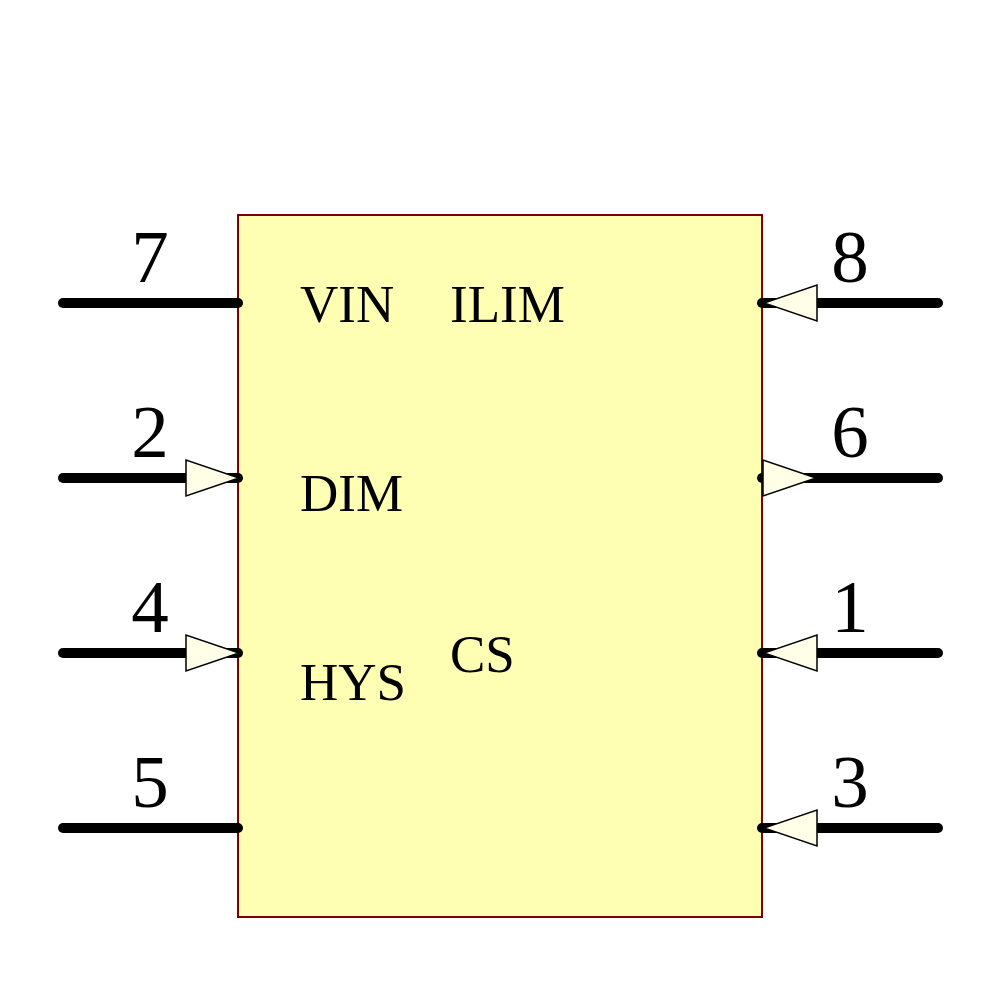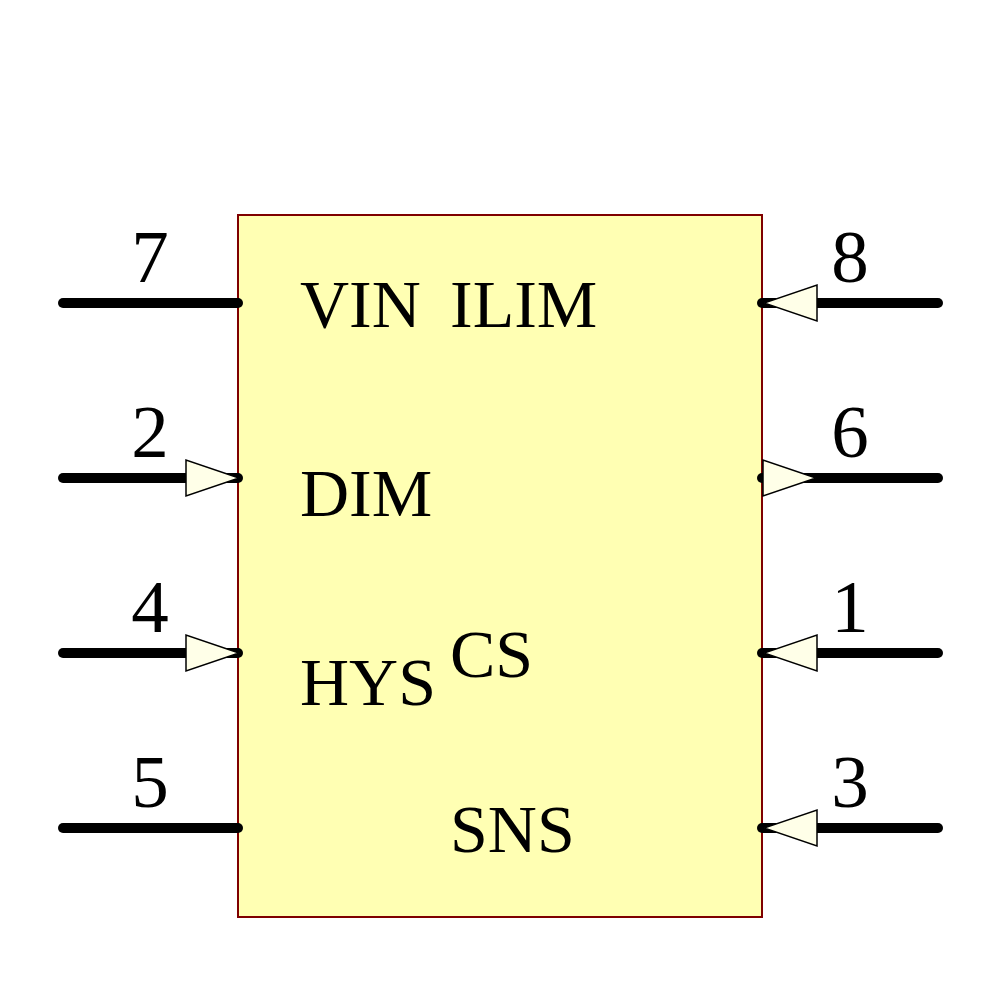--- a/index.html
+++ b/index.html
@@ -38,21 +38,21 @@
     font-size: 75px;
     text-align: center;
   }
   .pin-num.side-left  { left: 57px; }
   .pin-num.side-right { left: 757px; }
   .pin-label {
     position: absolute;
     width: 250px;
     height: 80px;
     line-height: 80px;
-    font-size: 68px;
+    font-size: 53px;
     white-space: nowrap;
   }
   .pin-label.side-left  { left: 300px; text-align: left; }
   .pin-label.side-right { left: 450px; }
   .arrow {
     position: absolute;
     width: 58px;
     height: 40px;
   }
   .arrow polygon {
@@ -123,15 +123,14 @@
   </div>
   <div class="pin-label side-right" style="top:614px">CS</div>
 
   <div>
     <div class="pin-num side-right" style="top:742px">3</div>
     <div class="pin-line side-right" style="top:823px"></div>
     <svg class="arrow" style="left:761px; top:808px" viewBox="0 0 58 40">
         <polygon points="56,2 56,38 3,20"></polygon>
       </svg>
   </div>
-  <div class="pin-label side-right" style="top:789px">SNS</div>
 
 </div>
 
 </body></html>

